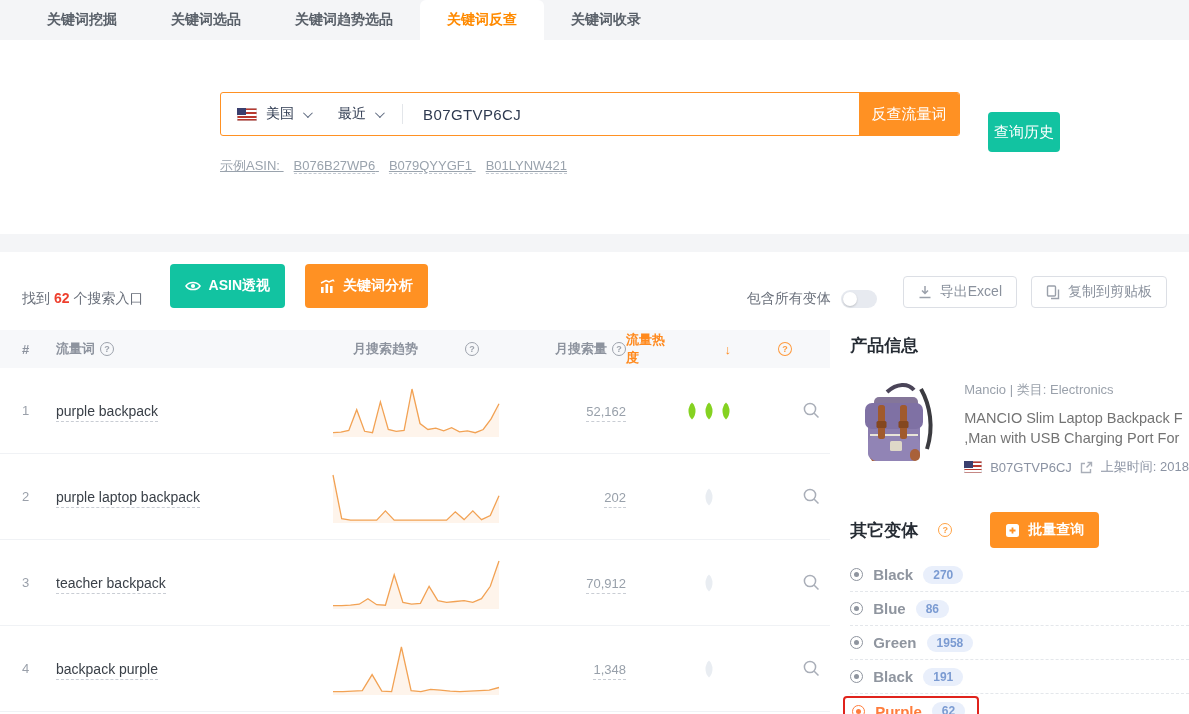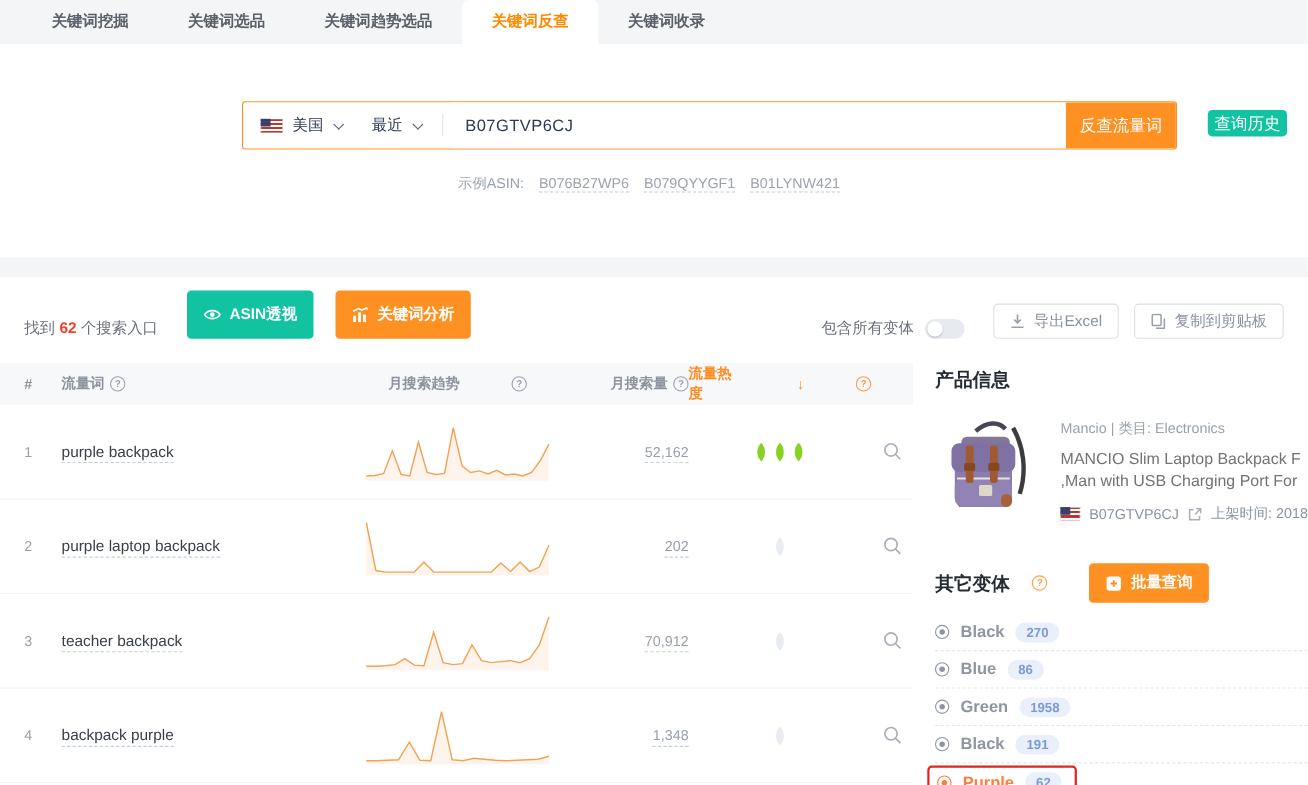--- a/index.html
+++ b/index.html
@@ -6,35 +6,35 @@
   html,body { width:1189px; height:714px; overflow:hidden; background:#fff;
     font-family:"Liberation Sans","DejaVu Sans",sans-serif; }
   
   .tabbar { height:40px; background:#f4f5f7; display:flex; align-items:stretch; padding-left:20px; }
   .tab { padding:0 27px; display:flex; align-items:center; font-size:14px; font-weight:700;
     color:#596069; cursor:pointer; }
   .tab.active { background:#fff; color:#ff8a00; border-radius:6px 6px 0 0; }
   
   .search-section { background:#fff; height:194px; padding-top:52px; }
   .search-row { display:flex; align-items:flex-start; margin-left:220px; }
-  .search-box { width:850px; height:44px; border:1px solid #ff9123; border-radius:3px;
+  .search-box { width:740px; height:44px; border:1px solid #ff9123; border-radius:3px;
     display:flex; align-items:stretch; background:#fff; overflow:hidden; }
   .sel { display:flex; align-items:center; gap:9px; padding:0 12px 0 16px; font-size:14px;
     color:#2e3a50; cursor:pointer; }
   .chev { width:7px; height:7px; border-right:1.6px solid #5f6b80; border-bottom:1.6px solid #5f6b80;
     transform:rotate(45deg) translateY(-2px); }
   .vdiv { width:1px; height:20px; background:#e3e6ea; align-self:center; margin:0 8px; }
   .search-input { flex:1; border:none; outline:none; font-size:15px; color:#2e3a50;
     letter-spacing:.4px; padding:0 12px; }
   .submit-btn { width:100px; background:#ff9123; color:#fff; border:none; font-size:15px;
     cursor:pointer; }
-  .history-btn { margin-left:28px; margin-top:8px; width:72px; height:24px; background:#12c3a1;
+  .history-btn { margin-left:28px; margin-top:20px; width:72px; height:40px; background:#12c3a1;
     color:#fff; border:none; border-radius:4px; font-size:15px; cursor:pointer; }
-  .example-row { margin-left:220px; width:740px; text-align:center; margin-top:22px;
-    font-size:13px; color:#9aa3ad; }
+  .example-row { margin-left:220px; width:740px; margin-top:5px;
+    font-size:13px; color:#9aa3ad;text-decoration:underline; }
   .example-row a { color:#9aa3ad; text-decoration:none; border-bottom:1px dashed #c4cad2;
     margin-left:10px; }
   .band { height:18px; background:#f4f5f7; }
   
   .toolbar { margin-top:24px; height:32px; display:flex; align-items:flex-end; padding:0 22px; }
   .found { font-size:14px; color:#6a707b; }
   .found b { color:#ee3f2d; margin:0 4px; }
   .btn { height:44px; border:none; border-radius:4px; font-size:14px; font-weight:700;
     color:#fff; display:inline-flex; align-items:center; gap:8px; padding:0 15px; cursor:pointer; }
   .btn.teal { background:#12c3a1; margin-left:26px; }

